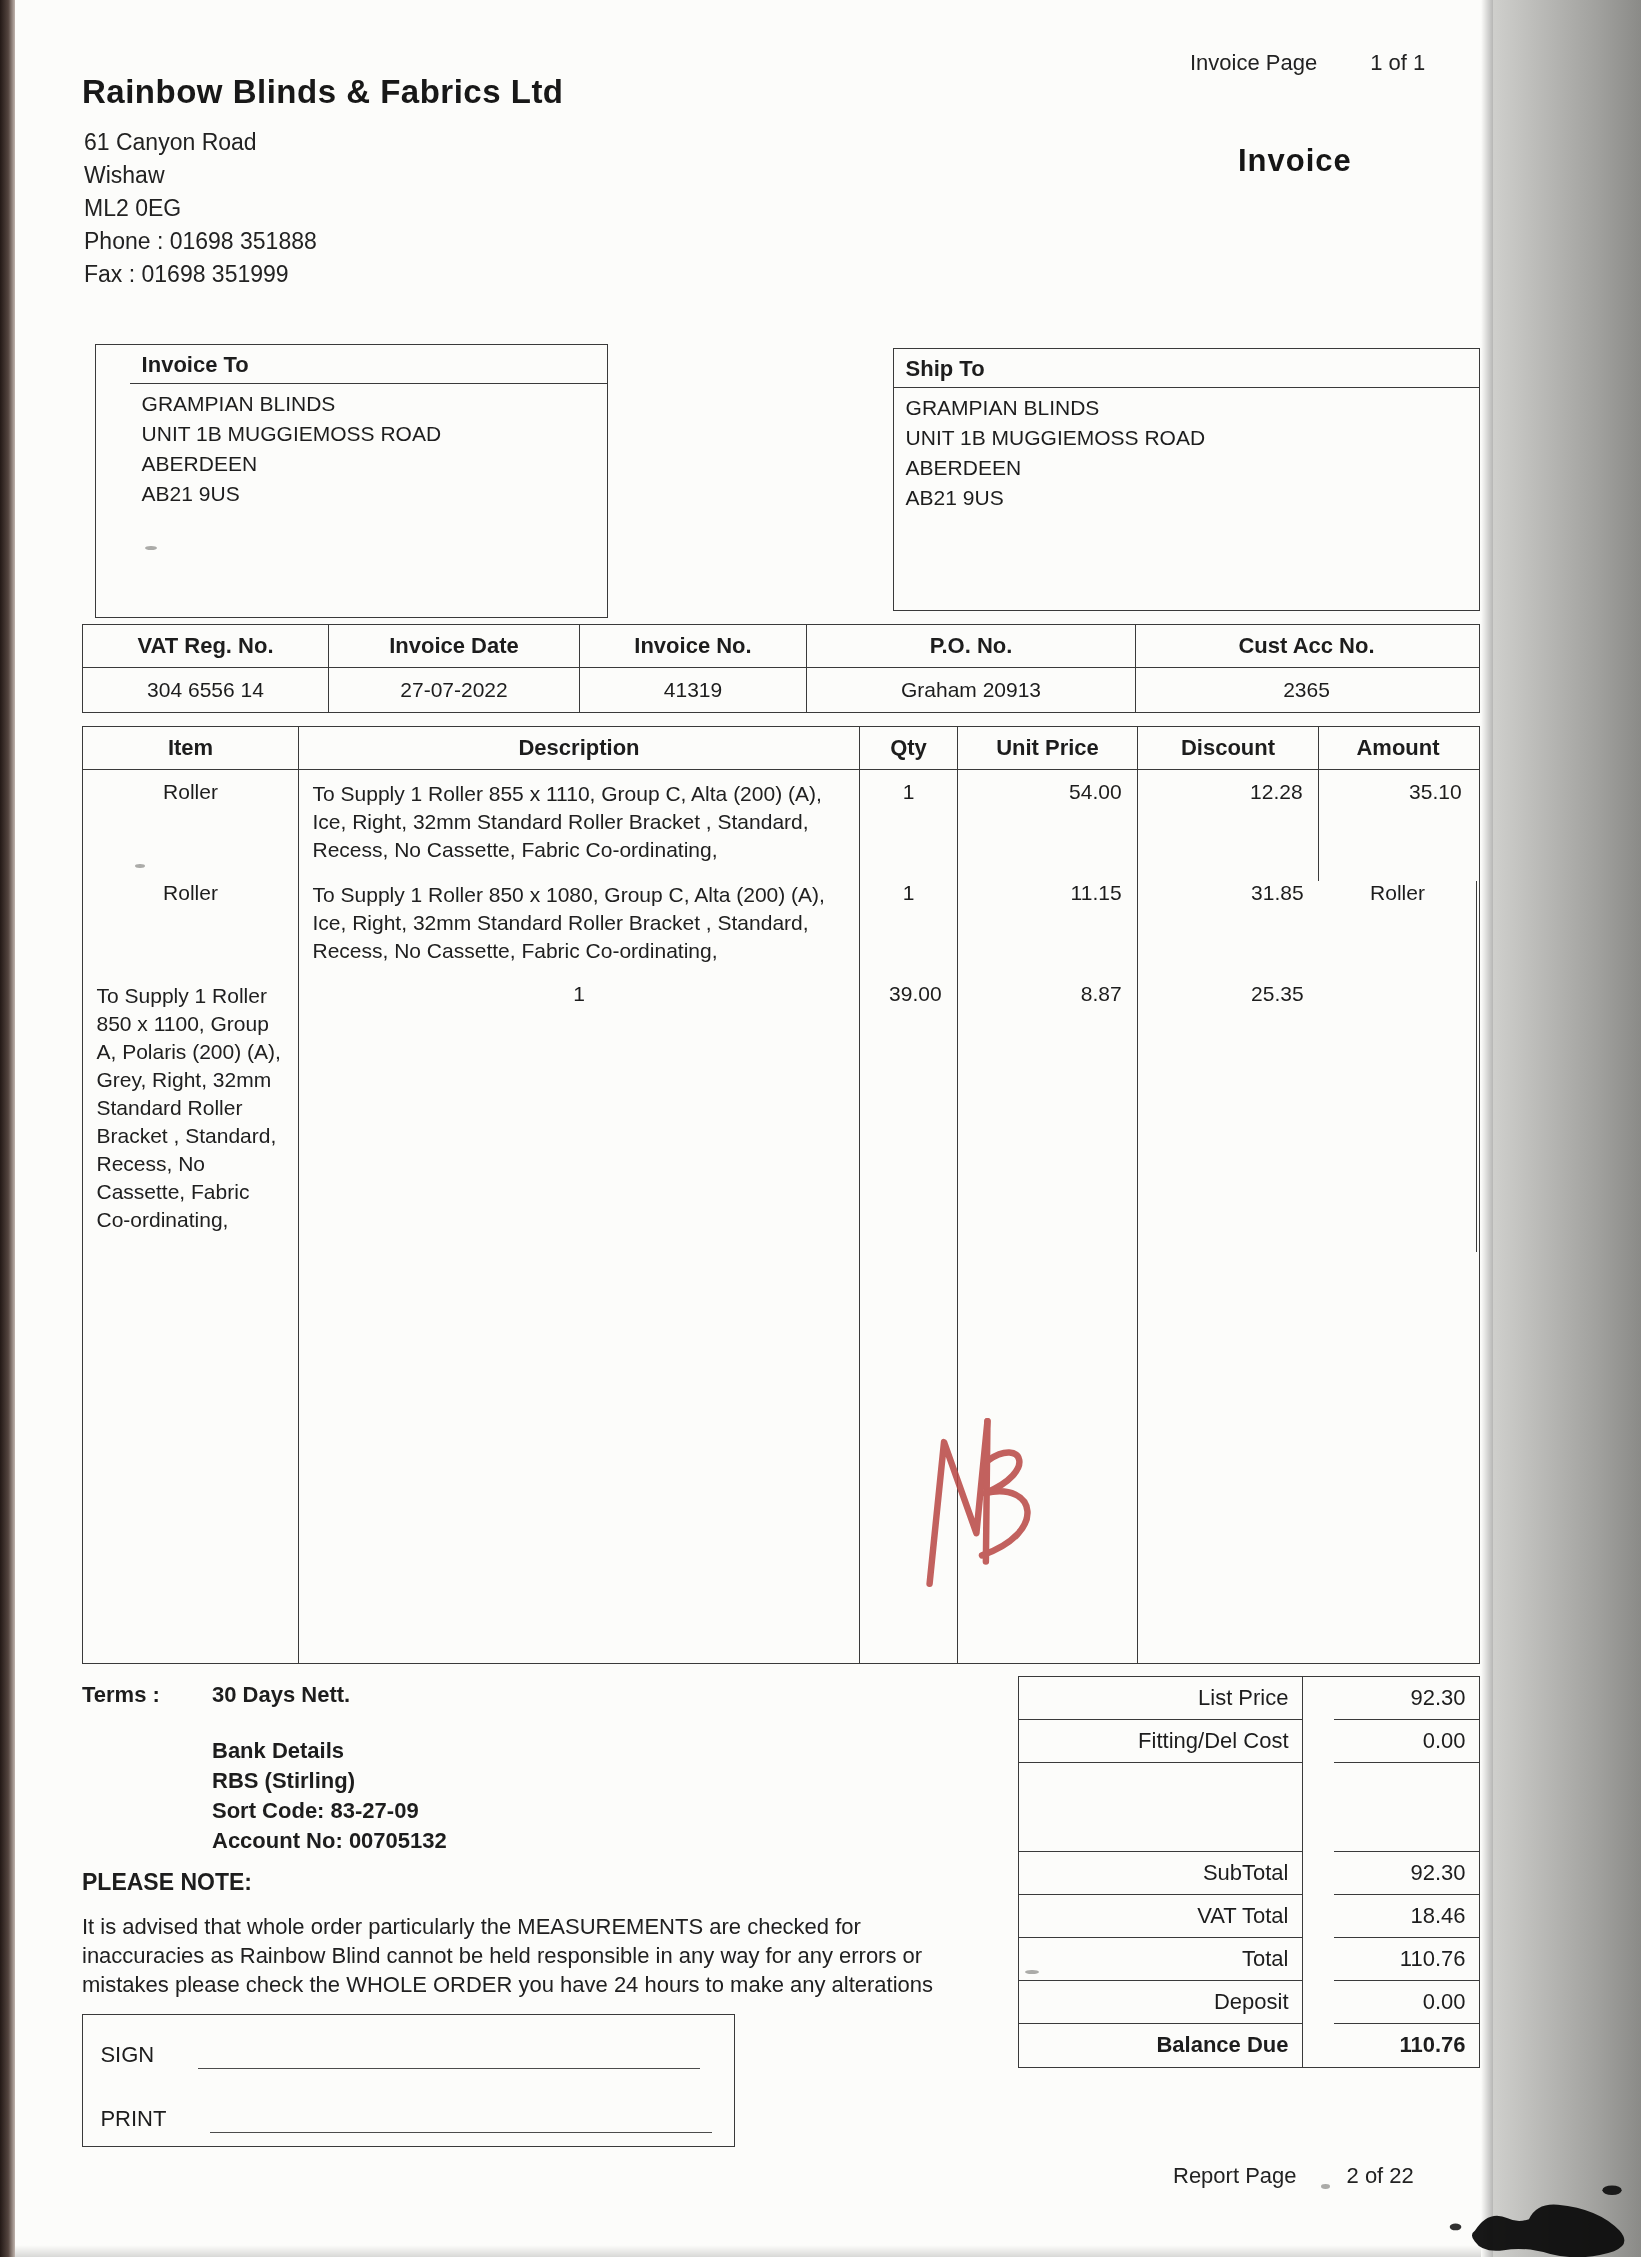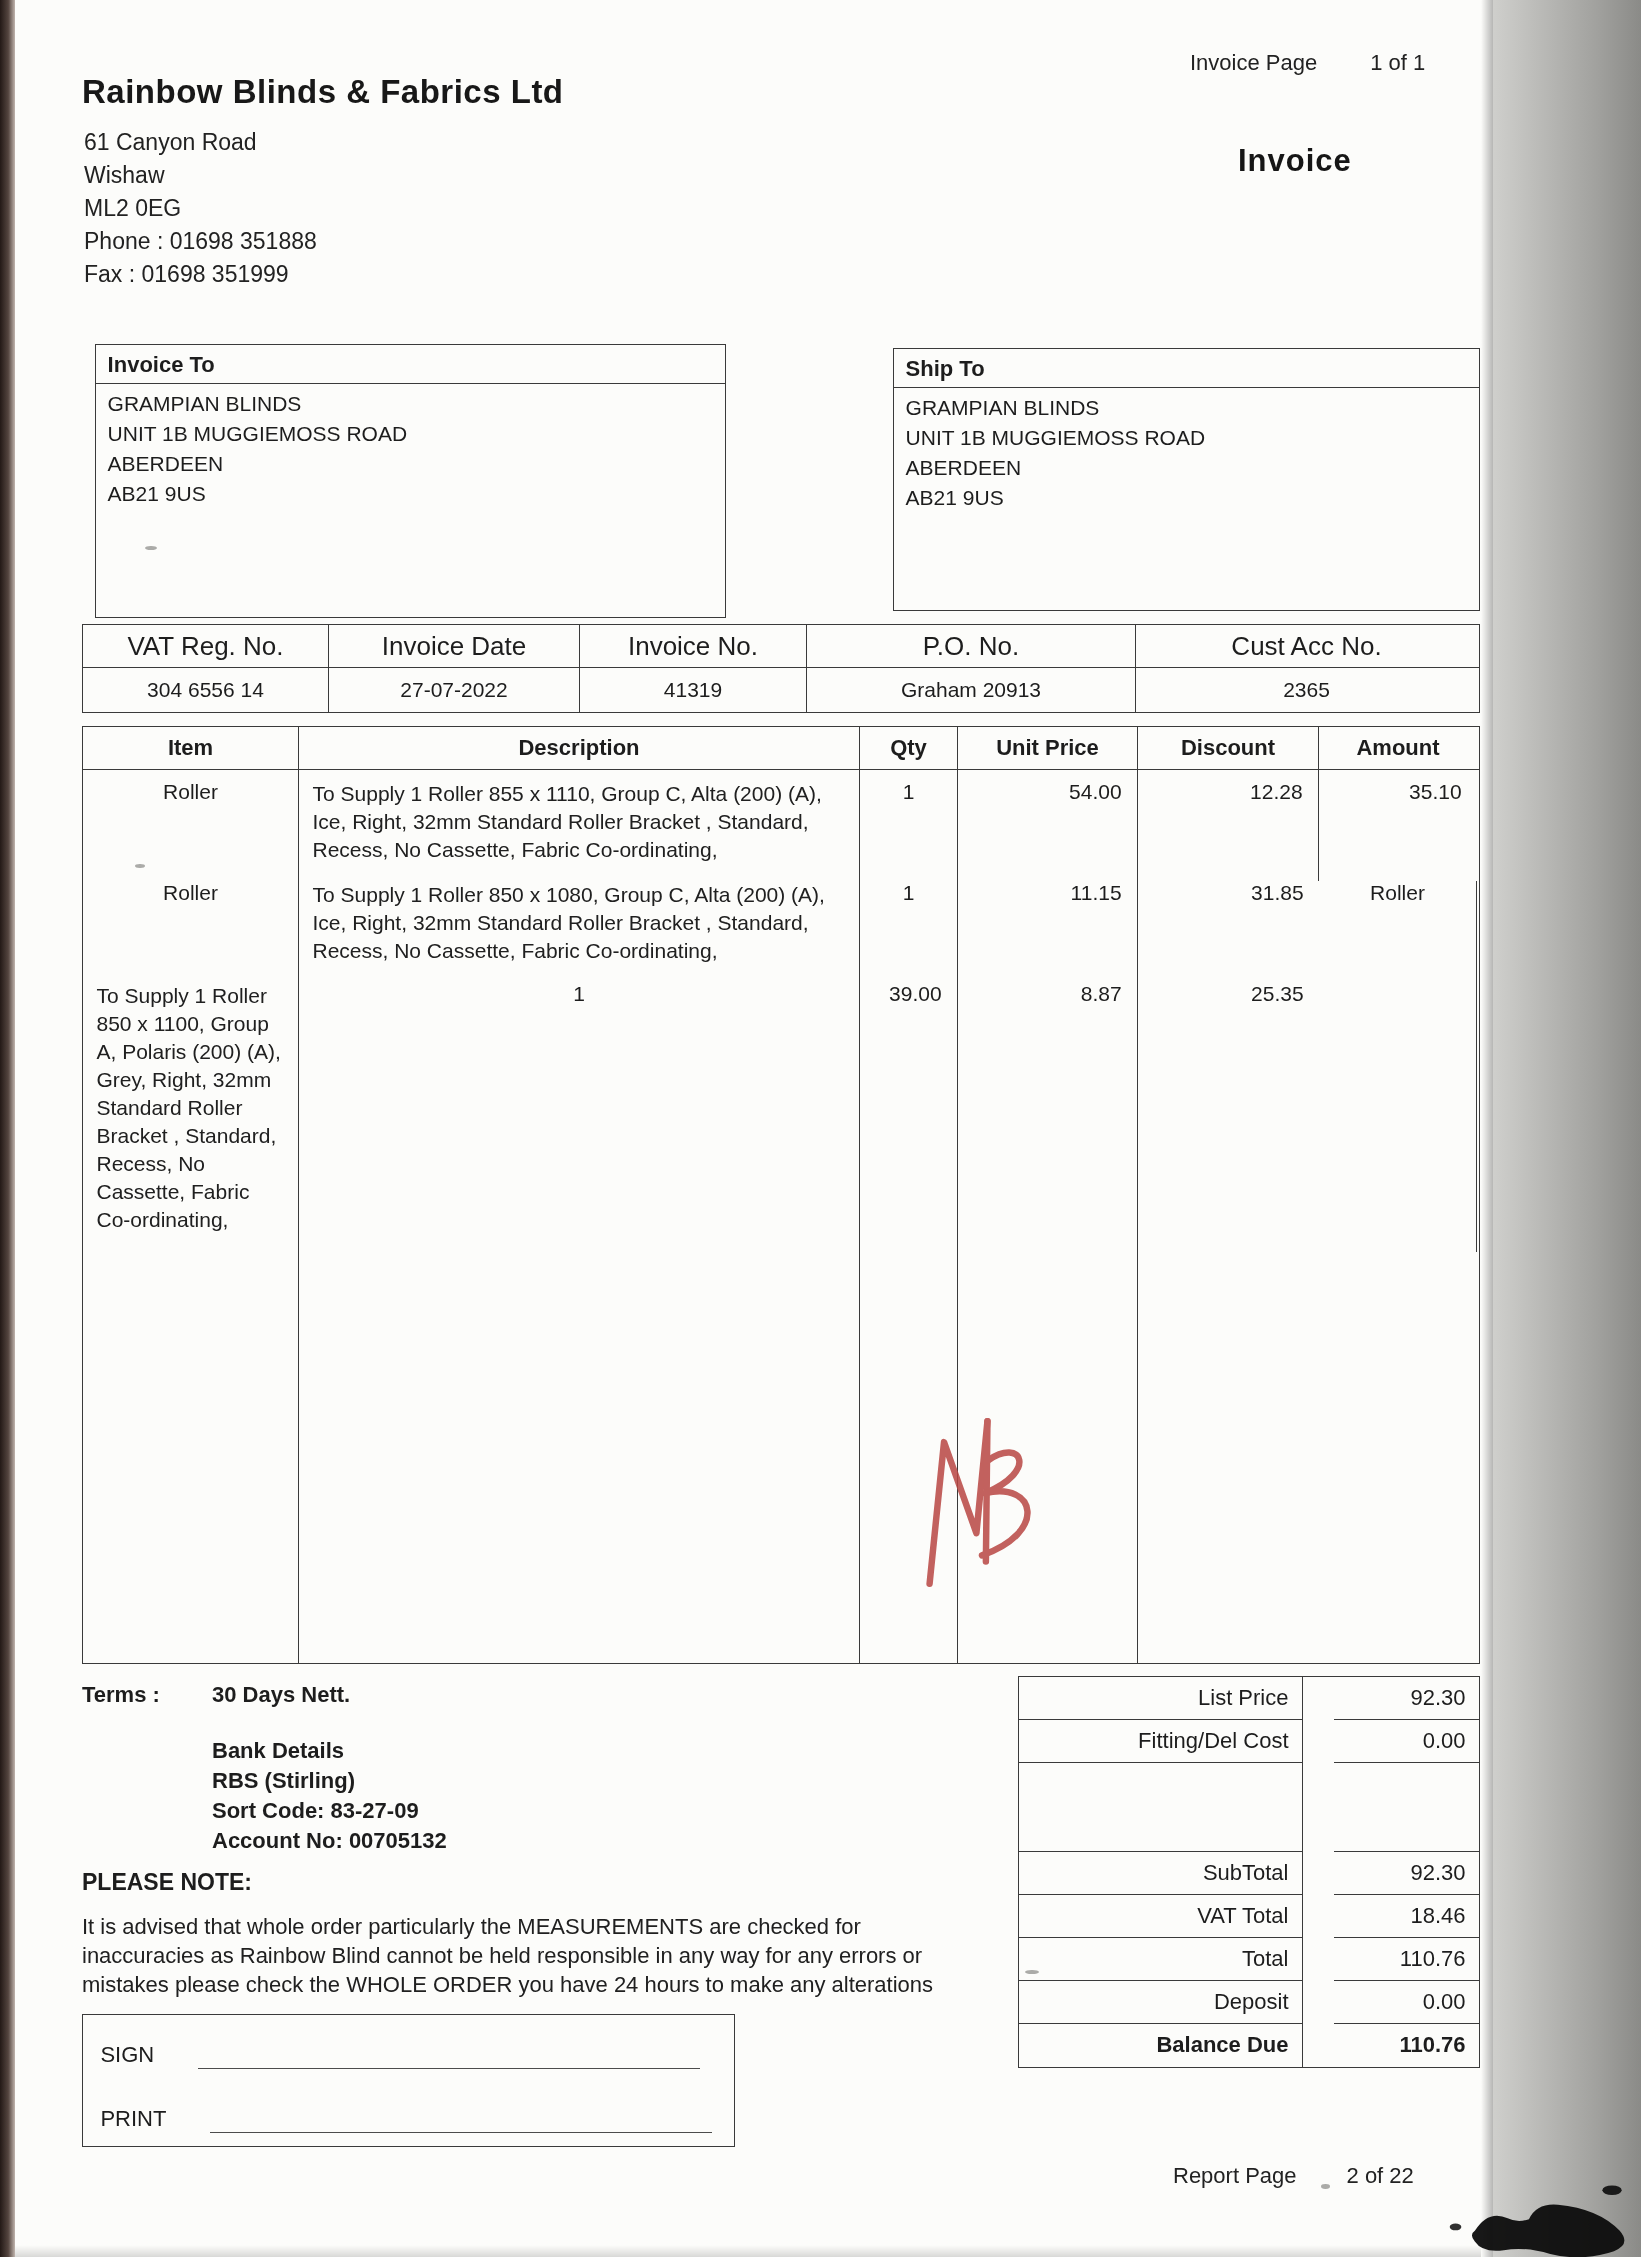--- a/index.html
+++ b/index.html
@@ -33,32 +33,32 @@
   .speck { position: absolute; background: #5a5a56; border-radius: 50%; opacity: .5; }
 
   
   .company-name { position: absolute; left: 82px; top: 73px; font-size: 33px; font-weight: bold; letter-spacing: 0.5px; color: #181818; }
   .company-address { position: absolute; left: 84px; top: 126px; font-size: 23px; line-height: 33px; color: #222; }
   .invoice-page-row { position: absolute; left: 1190px; top: 50px; font-size: 22px; display: flex; gap: 53px; color: #222; }
   .invoice-title { position: absolute; left: 1238px; top: 143px; font-size: 31px; font-weight: bold; letter-spacing: 1px; color: #161616; }
 
   
   .addr-box { position: absolute; border: 1.9px solid #3a3a3a; background: transparent; }
-  .addr-box.invoice-to { left: 95px; top: 344px; width: 631px; height: 274px; }
+  .addr-box.invoice-to { left: 95px; top: 344px; width: 513px; height: 274px; padding-left: 34px; }
   .addr-box.ship-to { left: 893px; top: 348px; width: 587px; height: 263px; }
   .box-title { font-size: 22px; font-weight: bold; padding: 6.8px 11.6px 4.8px; border-bottom: 1.9px solid #3a3a3a; }
   .box-body { padding: 5.8px 11.6px; font-size: 21px; line-height: 30px; }
 
   
   .meta-table { position: absolute; left: 82px; top: 624px; width: 1398px; border: 1.9px solid #3a3a3a; }
   .meta-row { display: grid; grid-template-columns: 246px 251px 227px 329px 341px; }
   .meta-row.hdr { border-bottom: 1.9px solid #3a3a3a; }
   .meta-cell { text-align: center; font-size: 21px; line-height: 44px; height: 44px; border-right: 1.9px solid #3a3a3a; overflow: hidden; }
   .meta-cell:last-child { border-right: none; }
-  .meta-row.hdr .meta-cell { font-weight: normal; font-size: 26px; height: 42px; line-height: 42px; }
+  .meta-row.hdr .meta-cell { font-weight: bold; font-size: 22px; height: 42px; line-height: 42px; }
 
   
   .items-table { position: absolute; left: 82px; top: 726px; width: 1398px; height: 938px; border: 1.9px solid #3a3a3a; display: flex; flex-direction: column; }
   .items-header { display: grid; grid-template-columns: 216px 561px 98px 180px 181px 158px; border-bottom: 1.9px solid #3a3a3a; }
   .items-header > div { font-weight: bold; font-size: 22px; text-align: center; line-height: 42px; height: 42px; border-right: 1.9px solid #3a3a3a; }
   .items-header > div:last-child { border-right: none; }
   .items-body { flex: 1; display: grid; grid-template-columns: 216px 561px 98px 180px 181px 158px; grid-template-rows: auto auto auto 1fr; }
   .cell { border-right: 1.9px solid #3a3a3a; padding-bottom: 17.4px; font-size: 21px; }
   .cell.last { border-right: none; }
   .cell.r1 { padding-top: 9.7px; }

